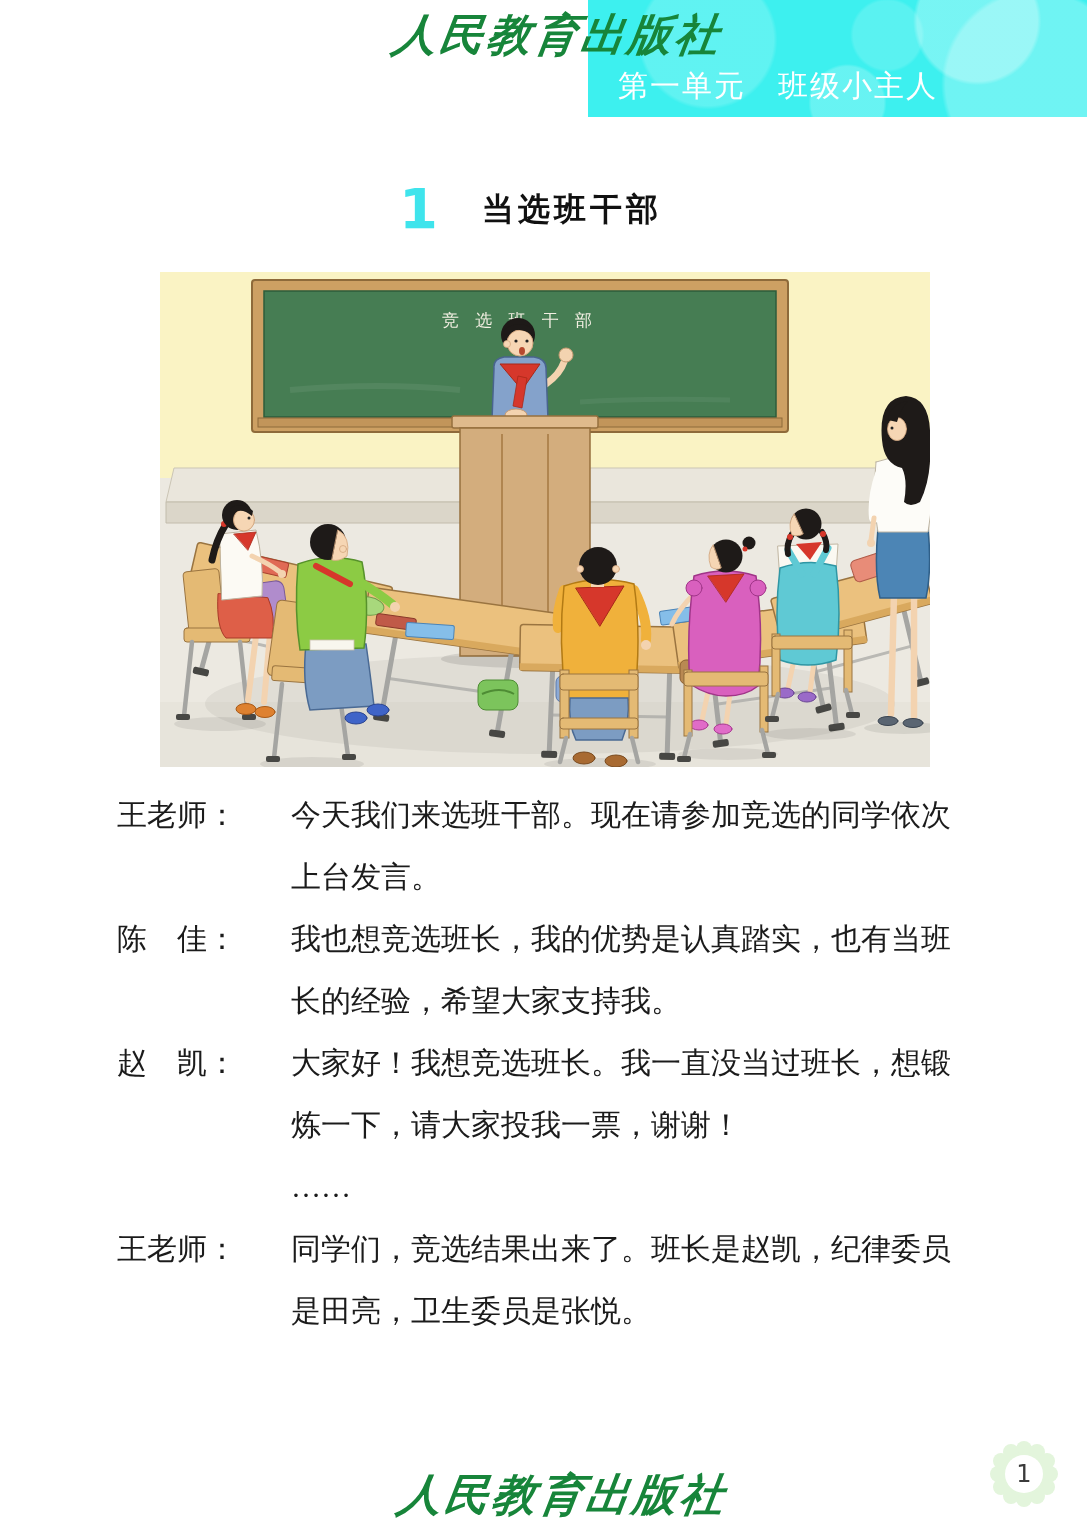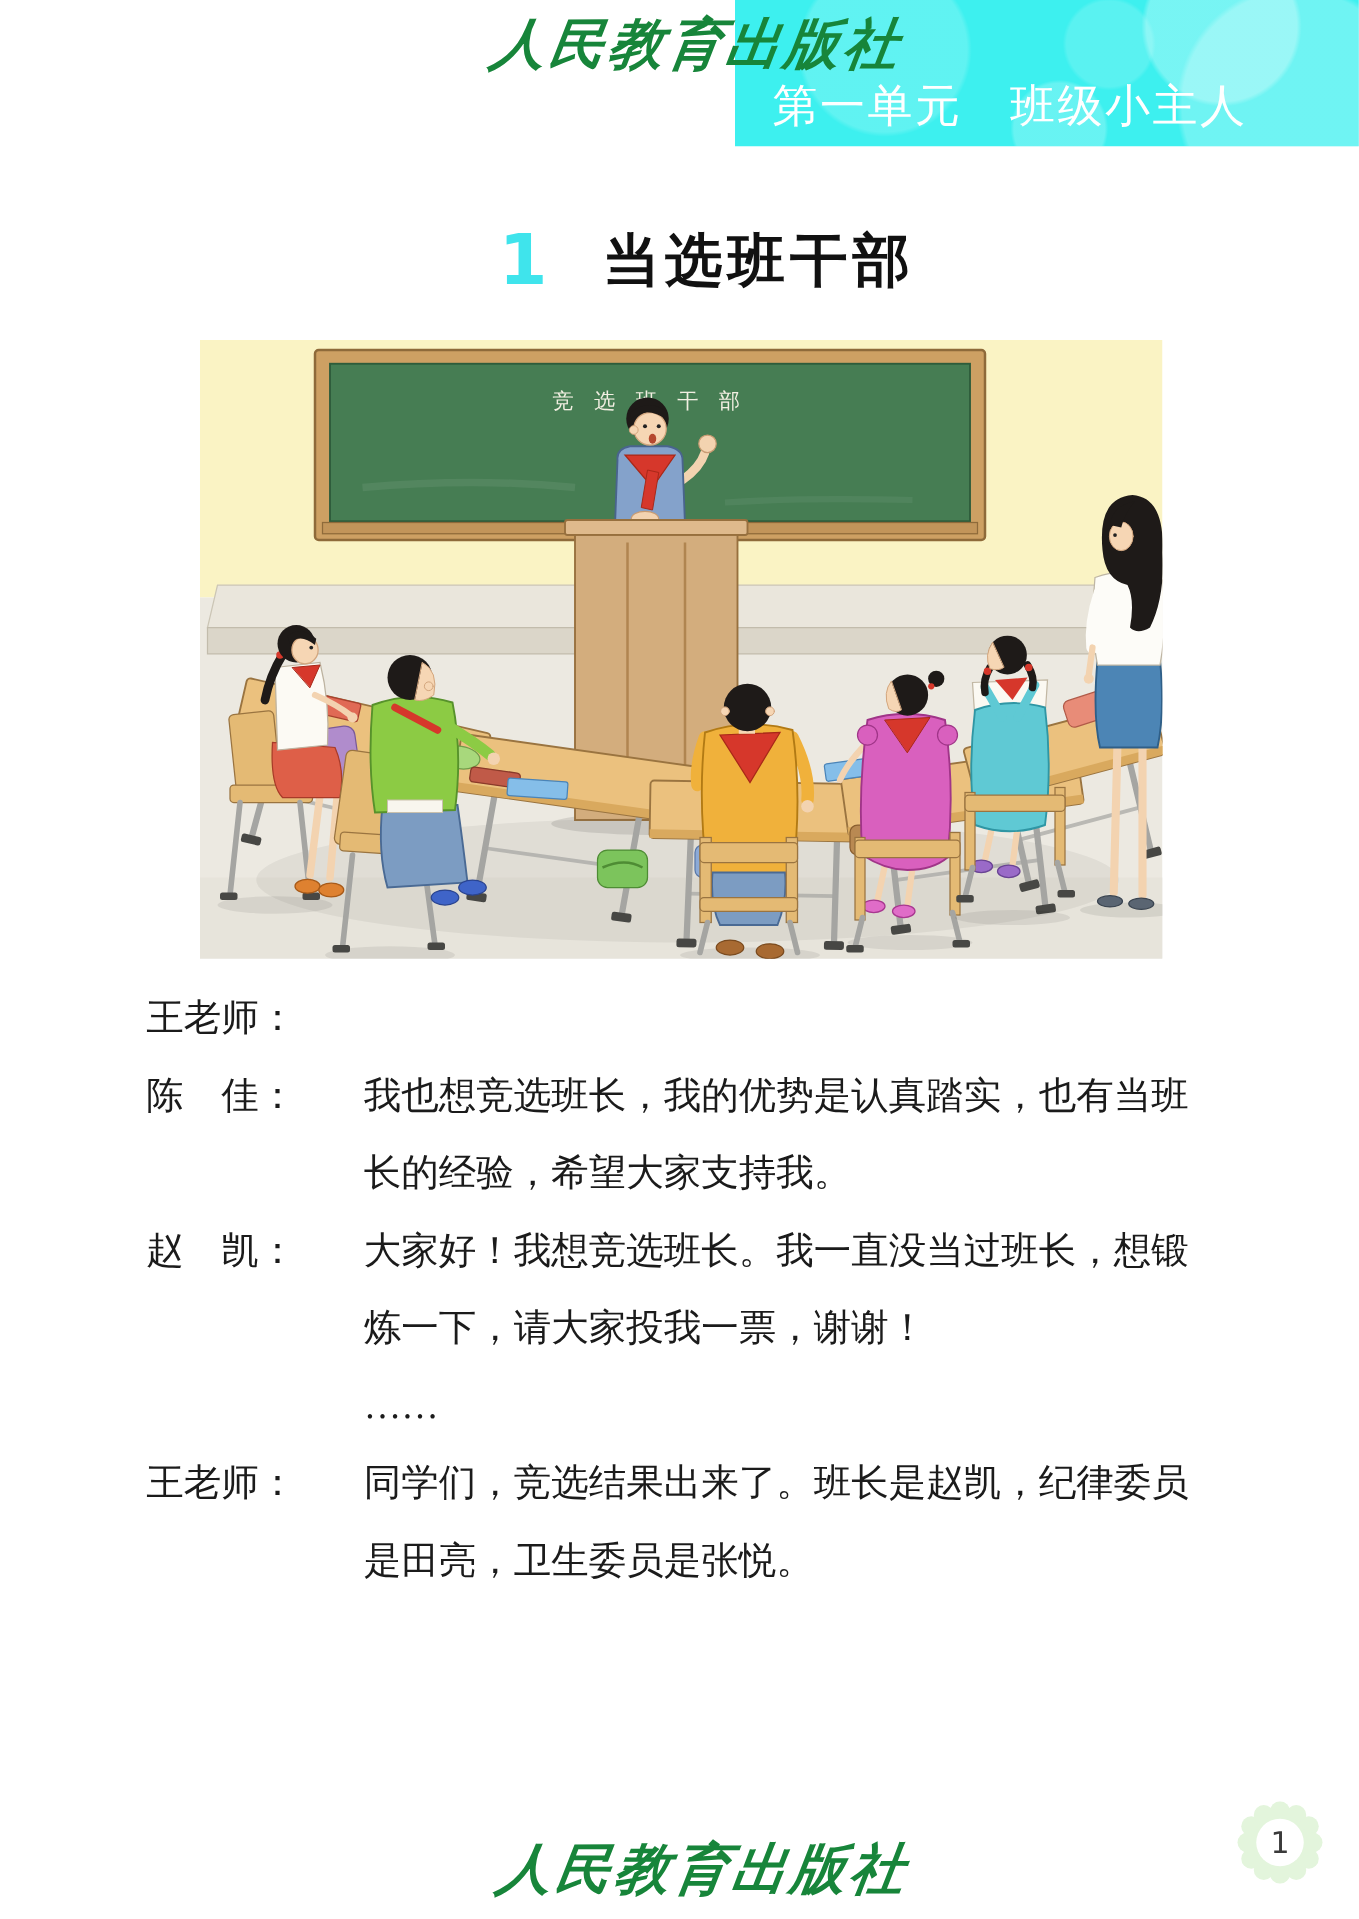--- a/index.html
+++ b/index.html
@@ -14,40 +14,40 @@
       radial-gradient(circle at 78% 18%, rgba(255,255,255,.30) 0 15%, transparent 16%),
       radial-gradient(circle at 90% 72%, rgba(255,255,255,.26) 0 20%, transparent 21%),
       radial-gradient(circle at 52% 88%, rgba(255,255,255,.22) 0 13%, transparent 14%),
       radial-gradient(circle at 24% 34%, rgba(255,255,255,.18) 0 17%, transparent 18%),
       radial-gradient(circle at 60% 30%, rgba(255,255,255,.15) 0 11%, transparent 12%),
       #3DF0EF;
     display:flex;align-items:flex-end;
     padding:0 0 14px 30px;box-sizing:border-box;
   }
   .unit-banner .unit-text{
-    color:#ffffff;font-size:36px;letter-spacing:2px;line-height:1;
-    font-family:Liberation Sans, sans-serif;
+    color:#ffffff;font-size:30px;letter-spacing:2px;line-height:1;
+    font-family:Liberation Mono, monospace;
   }
   .calligraphy{
     position:absolute;color:#17853A;font-weight:bold;font-style:italic;
     font-family:"DejaVu Serif","Liberation Serif",serif;
     transform:skewX(-8deg);letter-spacing:3px;white-space:nowrap;
   }
   .logo-top{left:393px;top:6px;font-size:44px;z-index:5;}
   .logo-bottom{left:398px;top:1466px;font-size:44px;}
   
   .lesson-title-row{
     position:absolute;left:399px;top:181px;display:flex;align-items:flex-start;gap:44px;
   }
   .lesson-number{
     font-family:"DejaVu Sans","Liberation Sans",sans-serif;
     font-weight:bold;font-size:56px;line-height:56px;color:#3FE4EC;
   }
   .lesson-name{
-    font-size:46px;line-height:56px;color:#111111;font-weight:600;letter-spacing:4px;
+    font-size:32px;line-height:56px;color:#111111;font-weight:600;letter-spacing:4px;
     font-family:"Liberation Serif","DejaVu Serif",serif;
   }
   
   .illustration{position:absolute;left:160px;top:272px;width:770px;height:495px;}
   
   .dialogue{
     position:absolute;left:117px;top:784px;width:858px;
     font-size:30px;line-height:62px;color:#1b1b1b;
   }
   .dialogue .para{display:flex;margin:0;gap:36px;}
@@ -319,20 +319,21 @@
     <path d="M722,168 Q718,126 746,124 Q772,126 770,170 Q772,206 760,230 Q750,236 744,230 Q748,208 742,196 Q724,192 722,168 Z" fill="#1E1A18"></path>
     <ellipse cx="737" cy="157" rx="9.5" ry="11.5" fill="#F6D6B4" stroke="#D3A67E" stroke-width="0.8"></ellipse>
     <path d="M728,148 Q730,132 748,129 Q740,138 737,150 Z" fill="#1E1A18"></path>
     <circle cx="732" cy="156" r="1.5" fill="#222222"></circle>
   </g>
 </svg>
 
 <div class="dialogue">
     <div class="para">
       <span class="speaker">王老师：</span>
+      <span class="speech">今天我们来选班干部。现在请参加竞选的同学依次<br>上台发言。</span>
     </div>
     <div class="para">
       <span class="speaker">陈　佳：</span>
       <span class="speech">我也想竞选班长，我的优势是认真踏实，也有当班<br>长的经验，希望大家支持我。</span>
     </div>
     <div class="para">
       <span class="speaker">赵　凯：</span>
       <span class="speech">大家好！我想竞选班长。我一直没当过班长，想锻<br>炼一下，请大家投我一票，谢谢！</span>
     </div>
     <div class="para">

